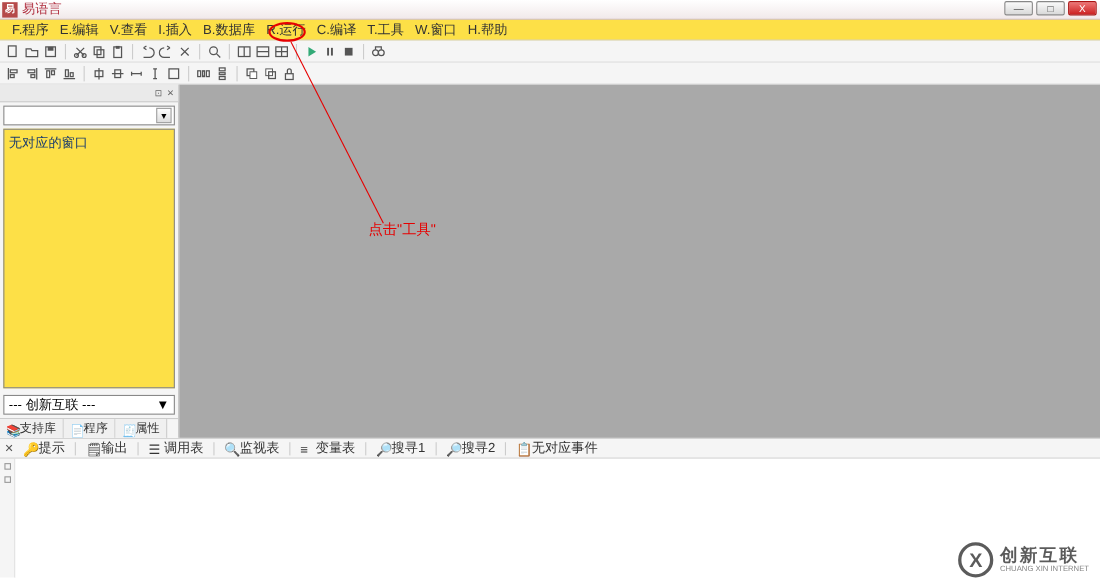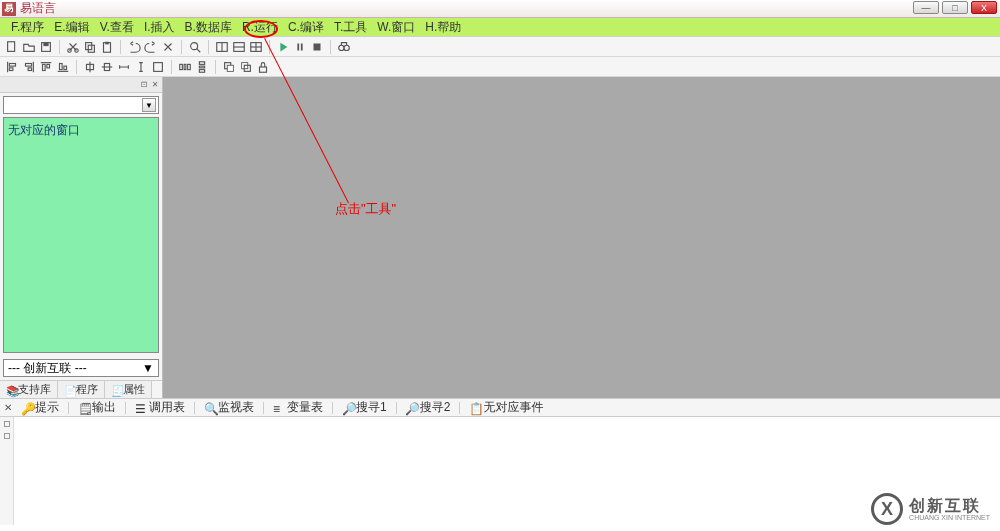--- a/index.html
+++ b/index.html
@@ -8,38 +8,38 @@
 
   
   .titlebar { height: 18px; background: linear-gradient(#fff,#f1e9ea); border-bottom: 1px solid #c9b3b5; display: flex; align-items: center; padding-left: 2px; }
   .titlebar .app-icon { width: 14px; height: 14px; background:#b54a4a; margin-right: 4px; display:inline-flex; align-items:center; justify-content:center; color:#fff; font-size:9px; font-weight:bold; }
   .titlebar .title { color:#b03040; font-size:12px;text-align:center; }
   .win-btns { position:absolute; right:3px; top:1px; display:flex; gap:3px; }
   .win-btn { width:26px; height:13px; border:1px solid #888; background:linear-gradient(#fafafa,#d9d9d9); border-radius:2px; display:flex; align-items:center; justify-content:center; font-size:9px; color:#444; }
   .win-btn.close { background:linear-gradient(#e77,#c22); color:#fff; border-color:#a11; }
 
   
-  .menubar { height: 19px; background: #bef264; border-bottom: 1px solid #d0d0d0; display:flex; align-items:center; padding-left:6px; }
+  .menubar { height: 19px; background: #fde047; border-bottom: 1px solid #d0d0d0; display:flex; align-items:center; padding-left:6px; }
   .menubar .mitem { padding: 1px 5px; color:#333; cursor:default; font-size:12px; white-space:nowrap; }
 
   
   .toolbar { height: 20px; background:#f5f5f5; border-bottom:1px solid #d8d8d8; display:flex; align-items:center; padding-left:4px; gap:2px; }
   .tb-divider { width:1px; height:14px; background:#ccc; margin:0 3px; }
   .tb-btn { width:16px; height:16px; border:1px solid transparent; display:flex; align-items:center; justify-content:center; color:#555; font-size:10px; }
   .tb-btn svg { width:14px; height:14px; }
   .tb-group { display:flex; align-items:center; gap:1px; }
 
   
   .main { display:flex; height: 322px; border-bottom:1px solid #ccc; }
   .left-panel { width: 163px; background:#f5f5f5; border-right:1px solid #bfbfbf; position:relative; display:flex; flex-direction:column; }
   .panel-header { height:16px; background:#eaeaea; border-bottom:1px solid #ccc; display:flex; justify-content:flex-end; align-items:center; padding-right:2px; }
   .panel-header .sm { width:10px; height:10px; font-size:8px; color:#666; margin-left:1px; cursor:default; display:flex;align-items:center;justify-content:center; }
   .combo { margin:3px; height:18px; border:1px solid #888; background:#fff; display:flex; align-items:center; justify-content:space-between; padding:0 2px; }
   .combo .arrow { width:14px; height:14px; border:1px solid #999; background:linear-gradient(#fff,#ddd); display:flex; align-items:center; justify-content:center; font-size:8px; }
-  .listbox { margin:0 3px 3px 3px; flex:1; border:1px solid #888; background:#86efac; padding:4px; color:#1a3c6e; }
+  .listbox { margin:0 3px 3px 3px; flex:1; border:1px solid #888; background:#fde047; padding:4px; color:#1a3c6e; }
   .combo2 { margin:3px; height:18px; border:1px solid #888; background:#fff; display:flex; align-items:center; justify-content:space-between; padding:0 4px; }
   .bottom-tabs { height:18px; display:flex; border-top:1px solid #ccc; }
   .btab { flex:0 0 auto; padding:1px 6px; border-right:1px solid #ccc; background:#f0f0f0; display:flex; align-items:center; gap:2px; font-size:11px; color:#333; }
   .btab .ico { width:10px; height:10px; display:inline-block; }
 
   .workspace { flex:1; background:#a9a9a9; position:relative; }
 
   
   .annot-circle { position:absolute; border:2px solid #e60000; border-radius:50%; width:34px; height:18px; }
   .annot-line { position:absolute; background:#e60000; transform-origin: top left; height:1px; }

